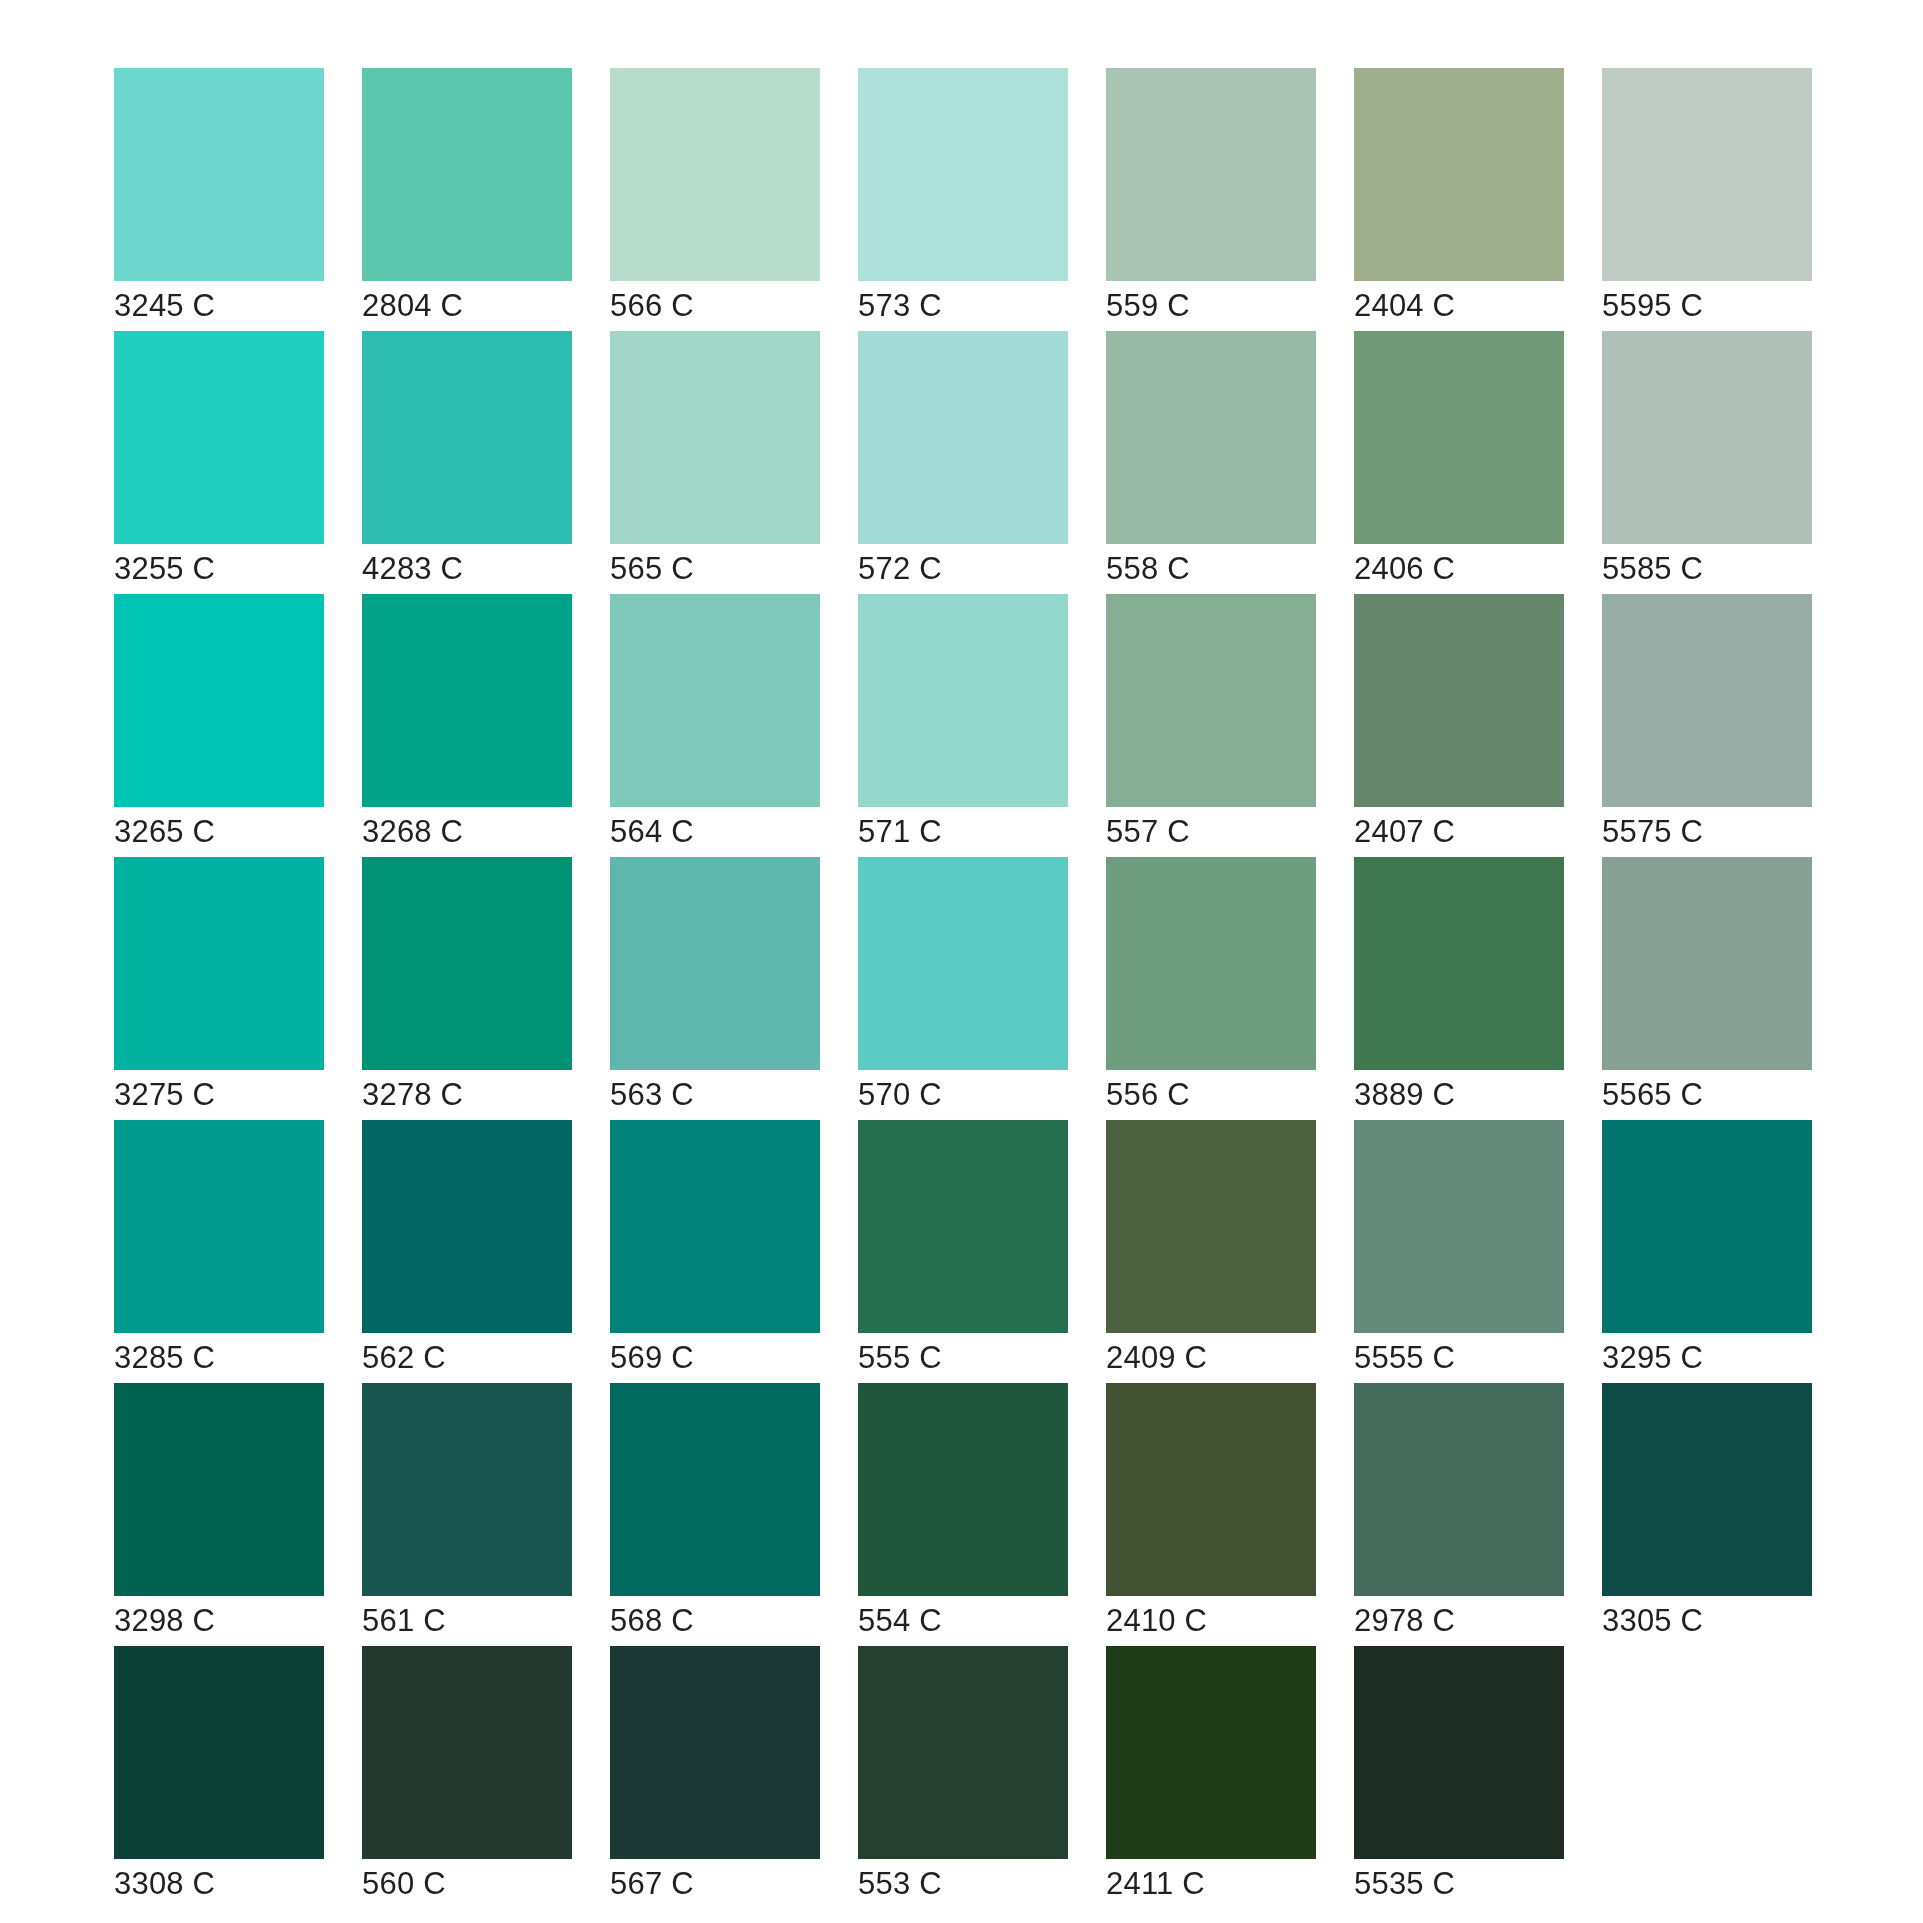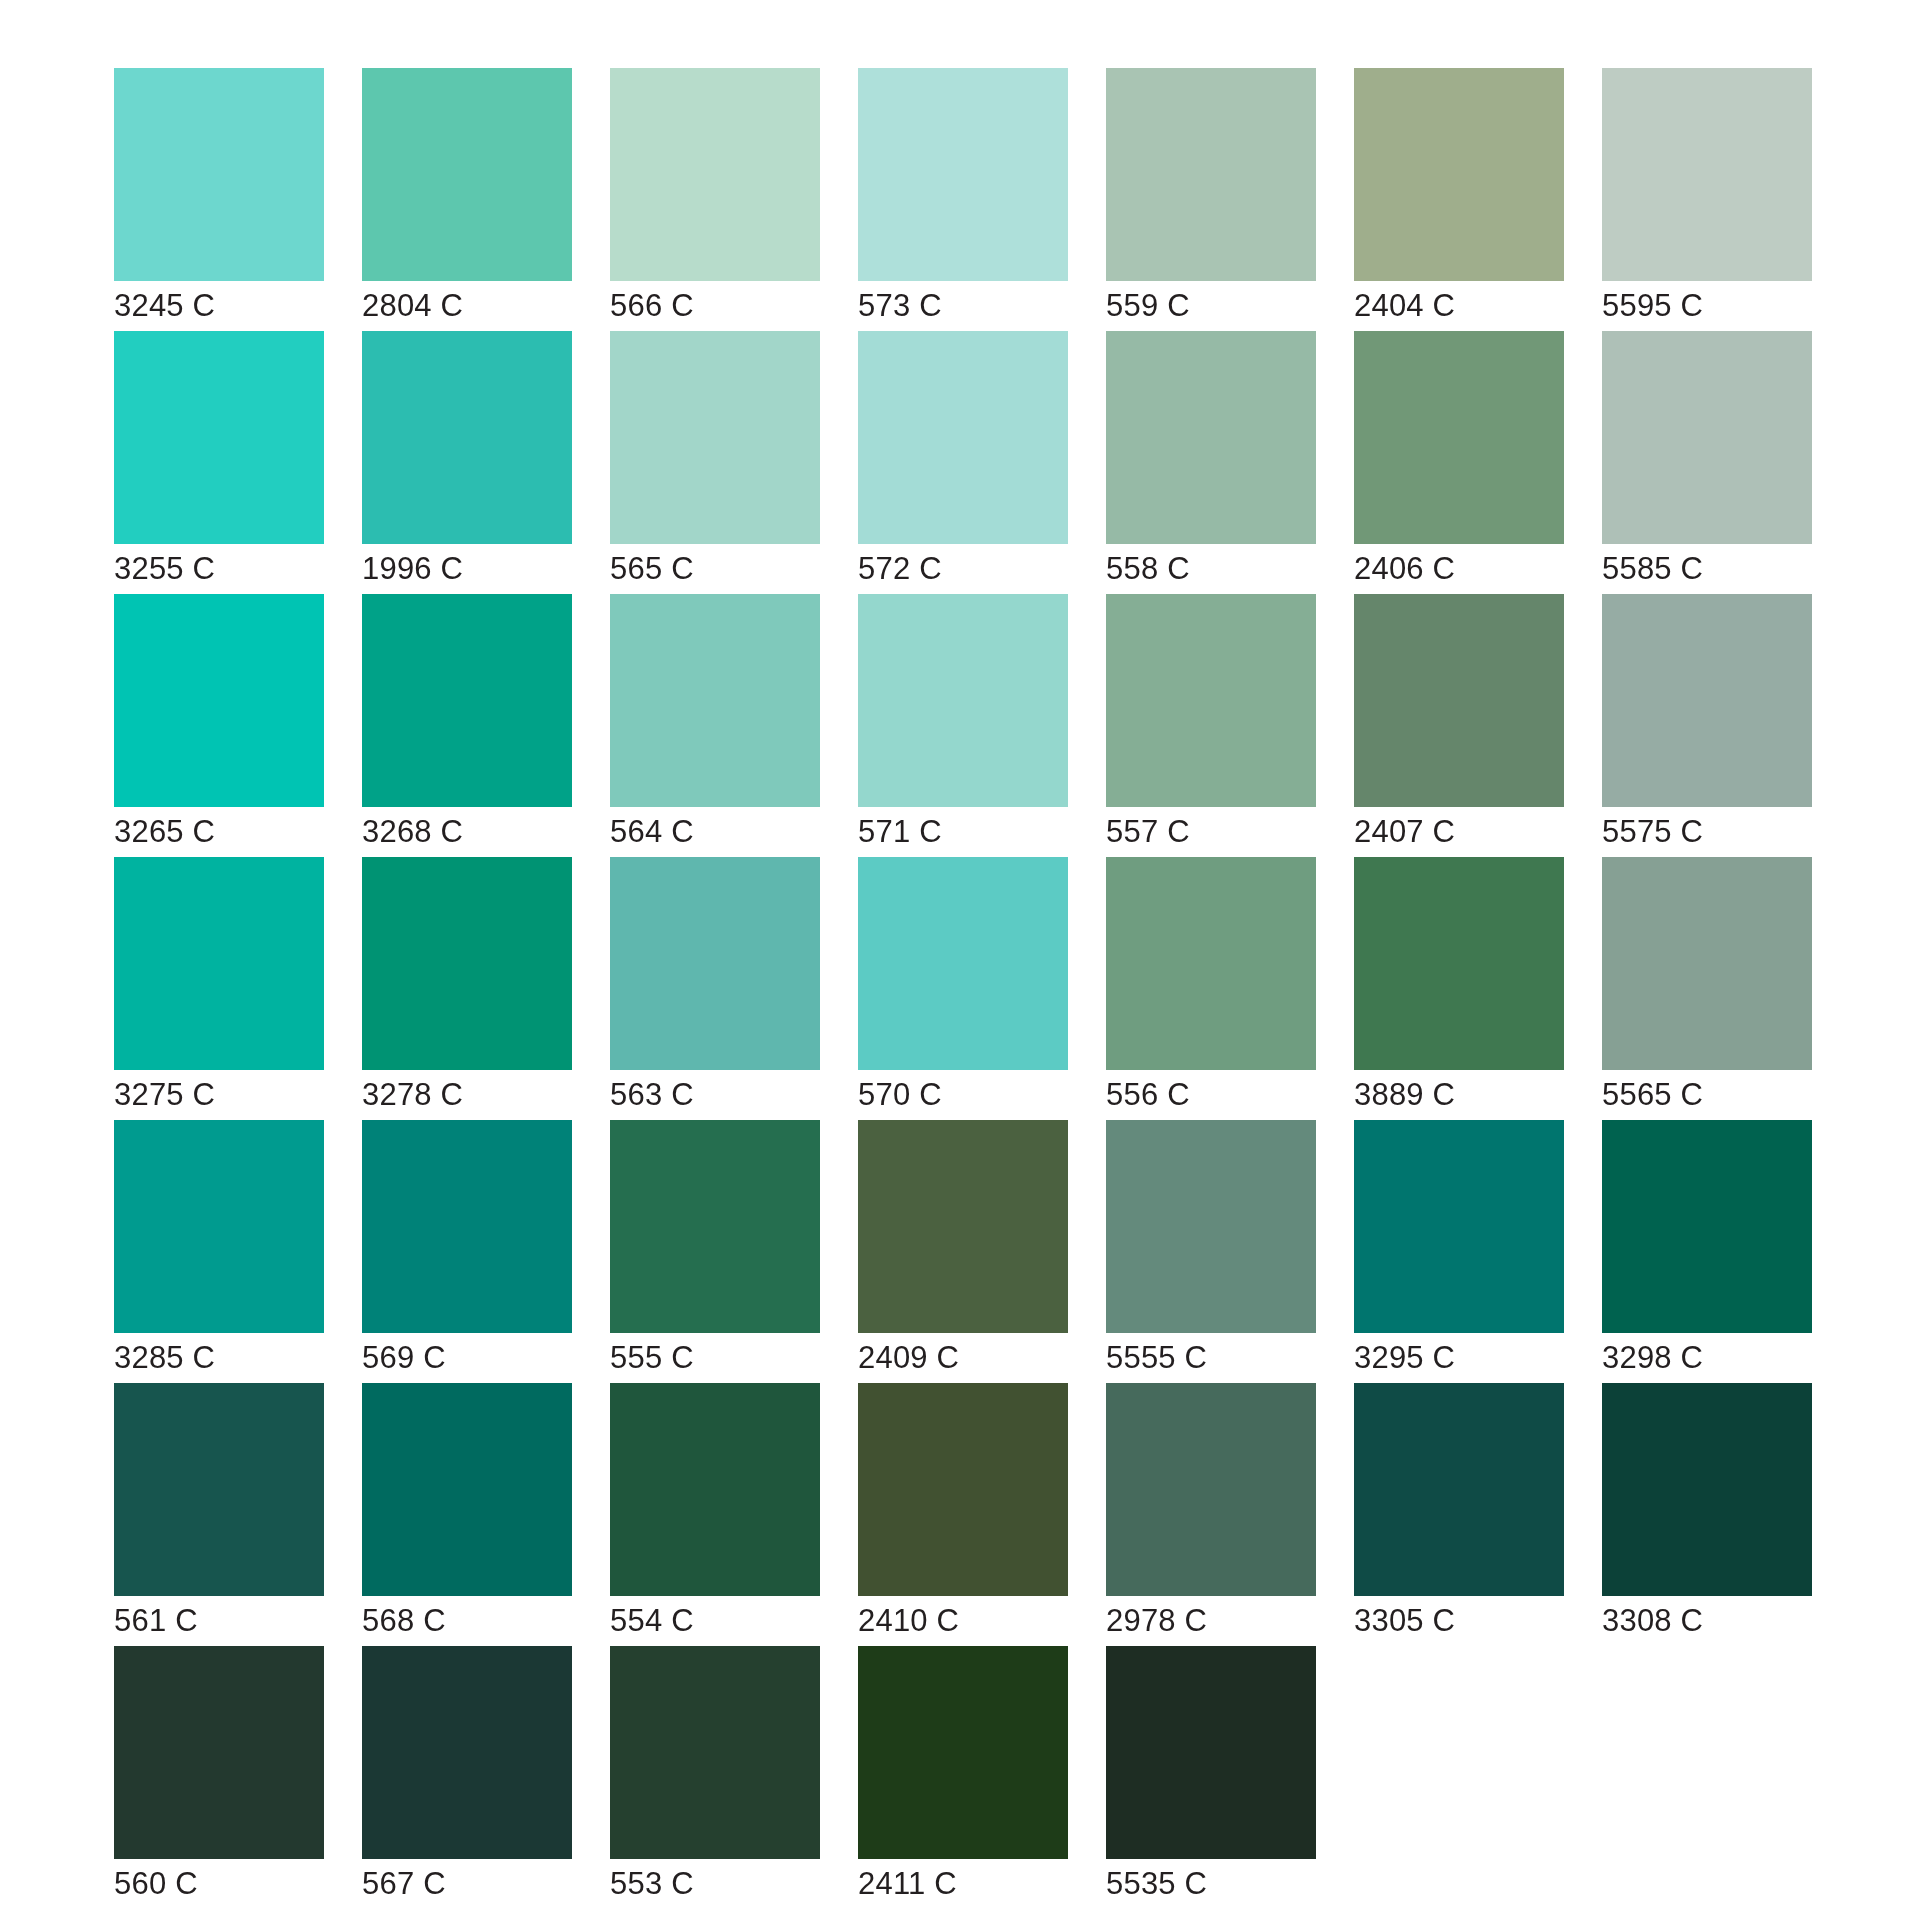--- a/index.html
+++ b/index.html
@@ -82,21 +82,21 @@
       <div class="cell">
         <div class="chip" style="background: rgb(190, 204, 195);"></div>
         <div class="chip-label">5595 C</div>
       </div>
       <div class="cell">
         <div class="chip" style="background: rgb(34, 206, 192);"></div>
         <div class="chip-label">3255 C</div>
       </div>
       <div class="cell">
         <div class="chip" style="background: rgb(44, 189, 176);"></div>
-        <div class="chip-label">1996 C</div>
+        <div class="chip-label">4283 C</div>
       </div>
       <div class="cell">
         <div class="chip" style="background: rgb(162, 214, 201);"></div>
         <div class="chip-label">565 C</div>
       </div>
       <div class="cell">
         <div class="chip" style="background: rgb(163, 220, 214);"></div>
         <div class="chip-label">572 C</div>
       </div>
       <div class="cell">
@@ -163,20 +163,24 @@
         <div class="chip" style="background: rgb(63, 120, 80);"></div>
         <div class="chip-label">3889 C</div>
       </div>
       <div class="cell">
         <div class="chip" style="background: rgb(134, 160, 148);"></div>
         <div class="chip-label">5565 C</div>
       </div>
       <div class="cell">
         <div class="chip" style="background: rgb(0, 155, 143);"></div>
         <div class="chip-label">3285 C</div>
+      </div>
+      <div class="cell">
+        <div class="chip" style="background: rgb(3, 102, 99);"></div>
+        <div class="chip-label">562 C</div>
       </div>
       <div class="cell">
         <div class="chip" style="background: rgb(0, 130, 120);"></div>
         <div class="chip-label">569 C</div>
       </div>
       <div class="cell">
         <div class="chip" style="background: rgb(37, 110, 79);"></div>
         <div class="chip-label">555 C</div>
       </div>
       <div class="cell">

